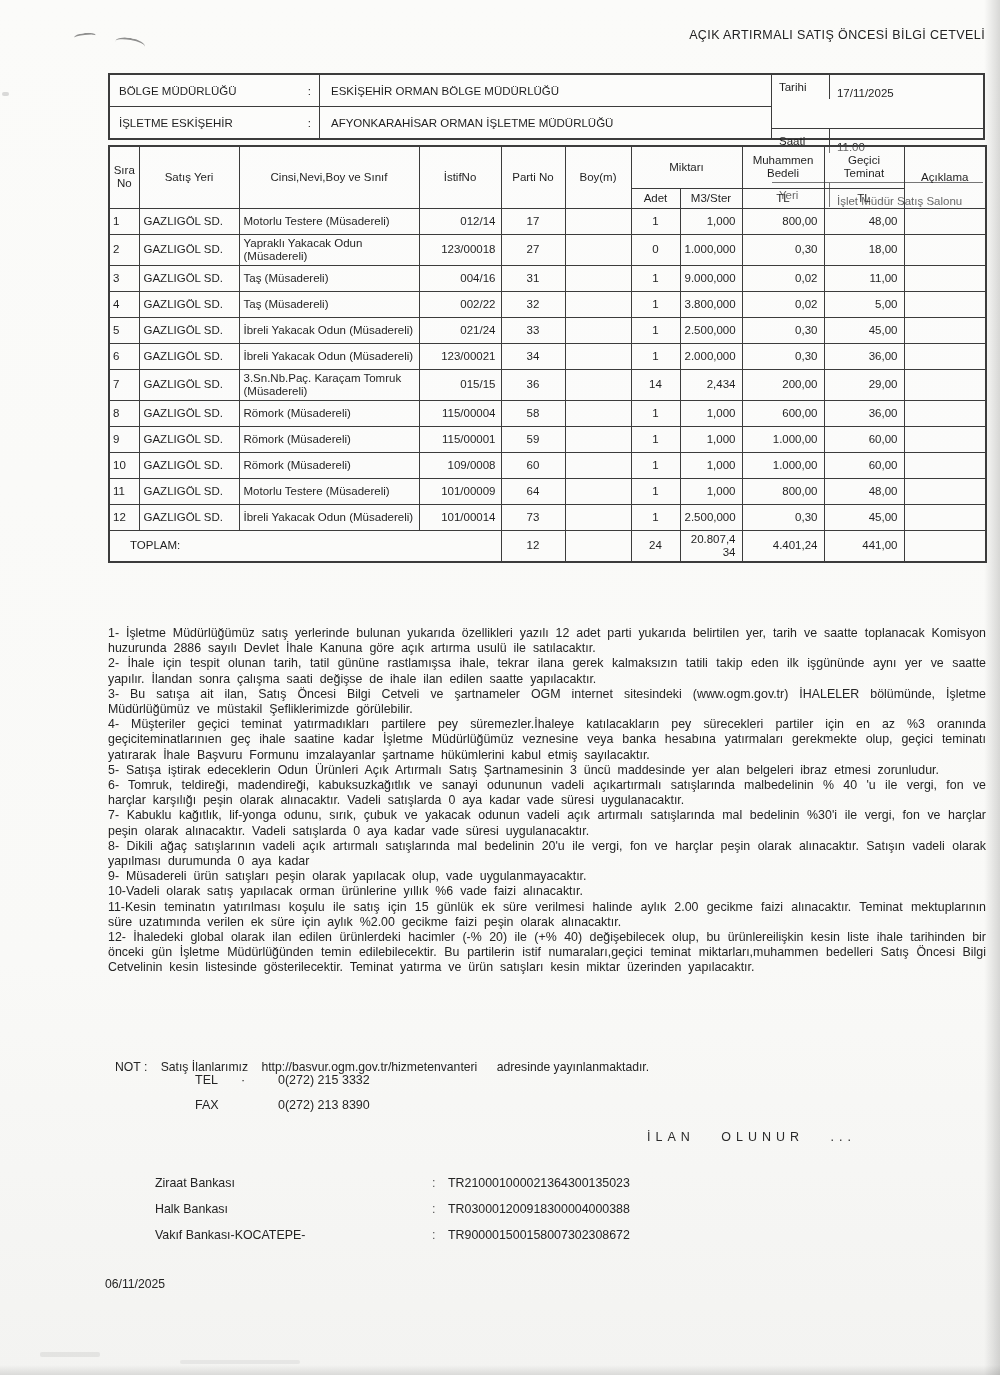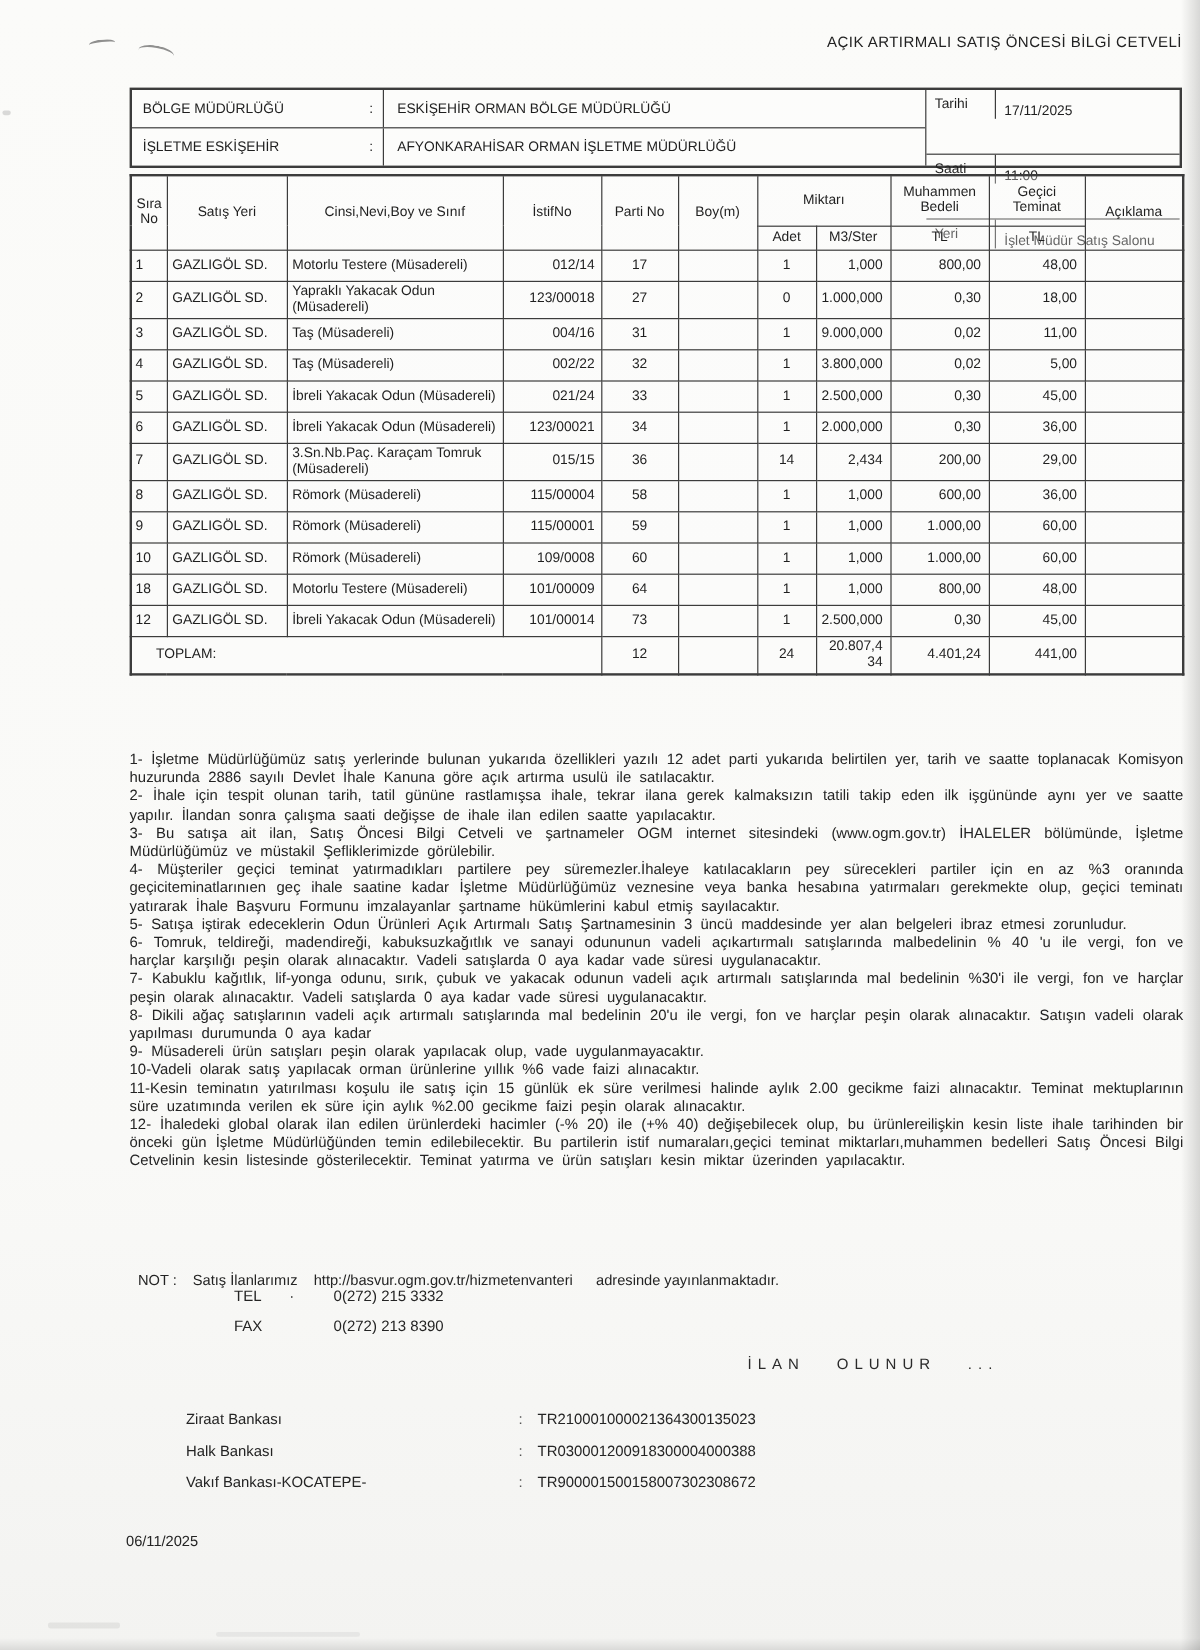--- a/index.html
+++ b/index.html
@@ -69,21 +69,21 @@
     font-size:12.4px; line-height:15.2px; text-align:justify; word-spacing:3.5px; color:#242424; }
   .notes p { margin:0; }
 
   .not-line { position:absolute; top:1060px; left:115px; font-size:12.2px; color:#242424; }
   .not-line .gap-s { display:inline-block; width:10px; }
   .not-line .gap-m { display:inline-block; width:16px; }
 
   .contact { position:absolute; top:1067px; left:195px; font-size:12.5px; color:#242424; }
   .contact-row { display:grid; grid-template-columns:46px 37px auto; height:25px; align-items:center; }
 
-  .ilan { position:absolute; top:1130px; left:623px; font-size:12.5px;
+  .ilan { position:absolute; top:1130px; left:647px; font-size:12.5px;
     letter-spacing:5px; word-spacing:18px; color:#2a2a2a; }
 
   .banks { position:absolute; top:1170px; left:155px; font-size:12.4px; color:#242424; }
   .banks-heading { padding-left:17px; margin-bottom:9px; }
   .bank-row { display:grid; grid-template-columns:277px 16px auto; height:26px; align-items:center; }
   .bank-colon { color:#555; }
 
   .footer-date { position:absolute; top:1277px; left:105px; font-size:12.2px; color:#242424; }
 </style>
 </head>
@@ -292,21 +292,21 @@
             <td class="c3">109/0008</td>
             <td class="c4">60</td>
             <td class="c5"></td>
             <td class="c6">1</td>
             <td class="c7">1,000</td>
             <td class="c8">1.000,00</td>
             <td class="c9">60,00</td>
             <td class="c10"></td>
           </tr>
           <tr>
-            <td class="c0">18</td>
+            <td class="c0">11</td>
             <td class="c1">GAZLIGÖL SD.</td>
             <td class="c2">Motorlu Testere (Müsadereli)</td>
             <td class="c3">101/00009</td>
             <td class="c4">64</td>
             <td class="c5"></td>
             <td class="c6">1</td>
             <td class="c7">1,000</td>
             <td class="c8">800,00</td>
             <td class="c9">48,00</td>
             <td class="c10"></td>

